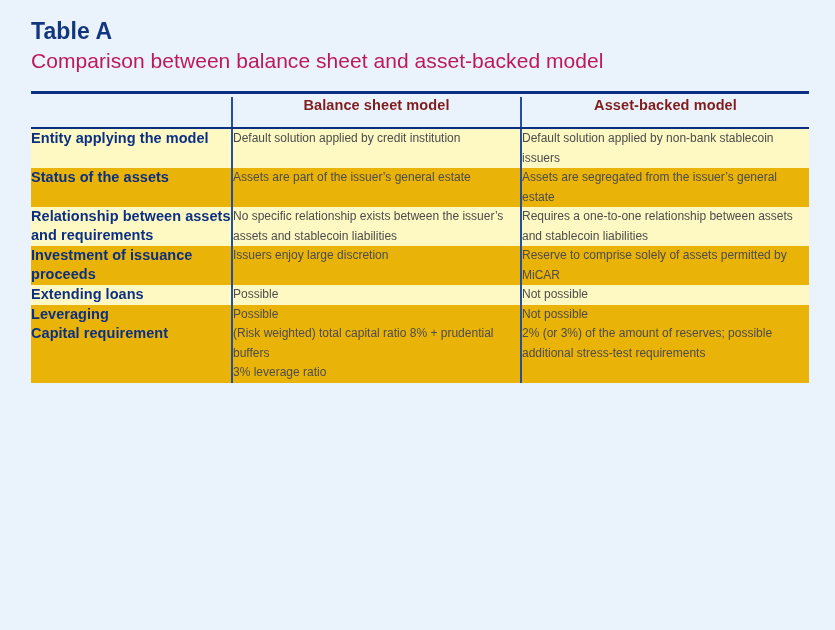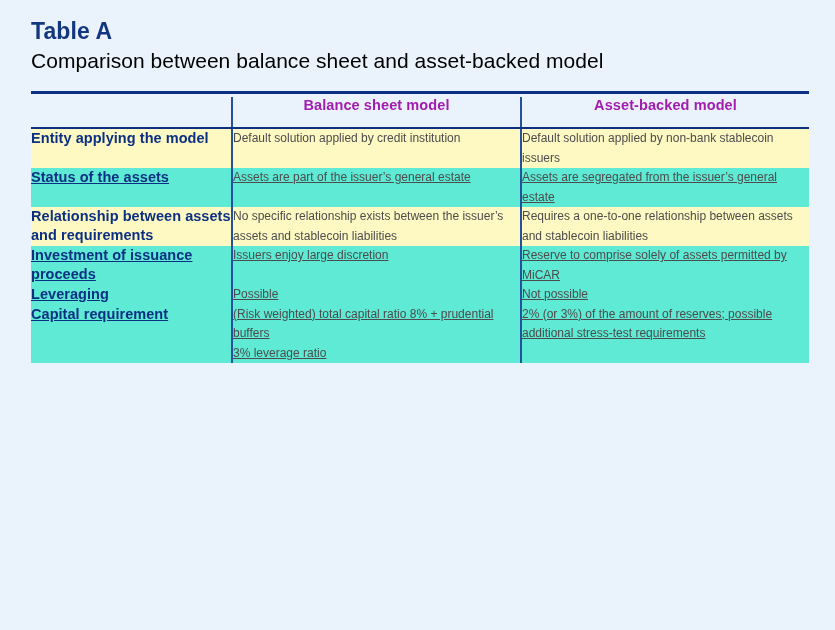--- a/index.html
+++ b/index.html
@@ -34,21 +34,21 @@
     font-size: 23px;
     font-weight: bold;
     color: #13377f;
     letter-spacing: 0.1px;
     line-height: 30px;
     margin: 0 0 1px 0;
   }
   .table-subtitle {
     font-size: 21px;
     font-weight: normal;
-    color: #000000;
+    color: #be185d;
     line-height: 28px;
     margin: 0;
     letter-spacing: 0.05px;
   }
   .title-rule {
     position: absolute;
     left: 31px;
     top: 91px;
     width: 778px;
     height: 3px;
@@ -84,21 +84,21 @@
     height: 30px;
   }
   .hdr-cell {
     background: #eaf2fb;
     border-bottom: 2px solid #0b3083;
     border-left: 2px solid #23519e;
     height: 30px;
     text-align: center;
     font-size: 14.5px;
     font-weight: bold;
-    color: #a21caf;
+    color: #7f1d1d;
     letter-spacing: 0.1px;
     padding: 5px 6px 6px 6px;
   }
 
   
   td.key {
     font-size: 14.5px;
     font-weight: bold;
     color: #0b3083;
     letter-spacing: 0.05px;
@@ -107,21 +107,21 @@
   }
   td.val {
     font-size: 12px;
     font-weight: normal;
     color: #4c4c4c;
     line-height: 19.5px;
     padding: 11px 16px 11px 13px;
     border-left: 2px solid #23519e;
   }
   tr.stripe-a td { background: #fef9c3; }
-  tr.stripe-b td { background: #5eead4; text-decoration: underline; }
+  tr.stripe-b td { background: #eab308; }
 
   td .line { display: block; }
 </style>
 </head>
 <body>
 
 <div class="page">
 
   <div class="title-block">
     <div class="table-label">Table A</div>
@@ -163,20 +163,25 @@
           <td class="val">No specific relationship exists between the issuer’s assets and stablecoin liabilities</td>
           <td class="val">Requires a one-to-one relationship between assets and stablecoin liabilities</td>
         </tr>
 
         <tr class="stripe-b">
           <td class="key">Investment of issuance proceeds</td>
           <td class="val">Issuers enjoy large discretion</td>
           <td class="val">Reserve to comprise solely of assets permitted by MiCAR</td>
         </tr>
 
+        <tr class="stripe-a">
+          <td class="key">Extending loans</td>
+          <td class="val">Possible</td>
+          <td class="val">Not possible</td>
+        </tr>
 
         <tr class="stripe-b">
           <td class="key">Leveraging</td>
           <td class="val">Possible</td>
           <td class="val">Not possible</td>
         </tr>
 
 
         <tr class="stripe-b">
           <td class="key">Capital requirement</td>

